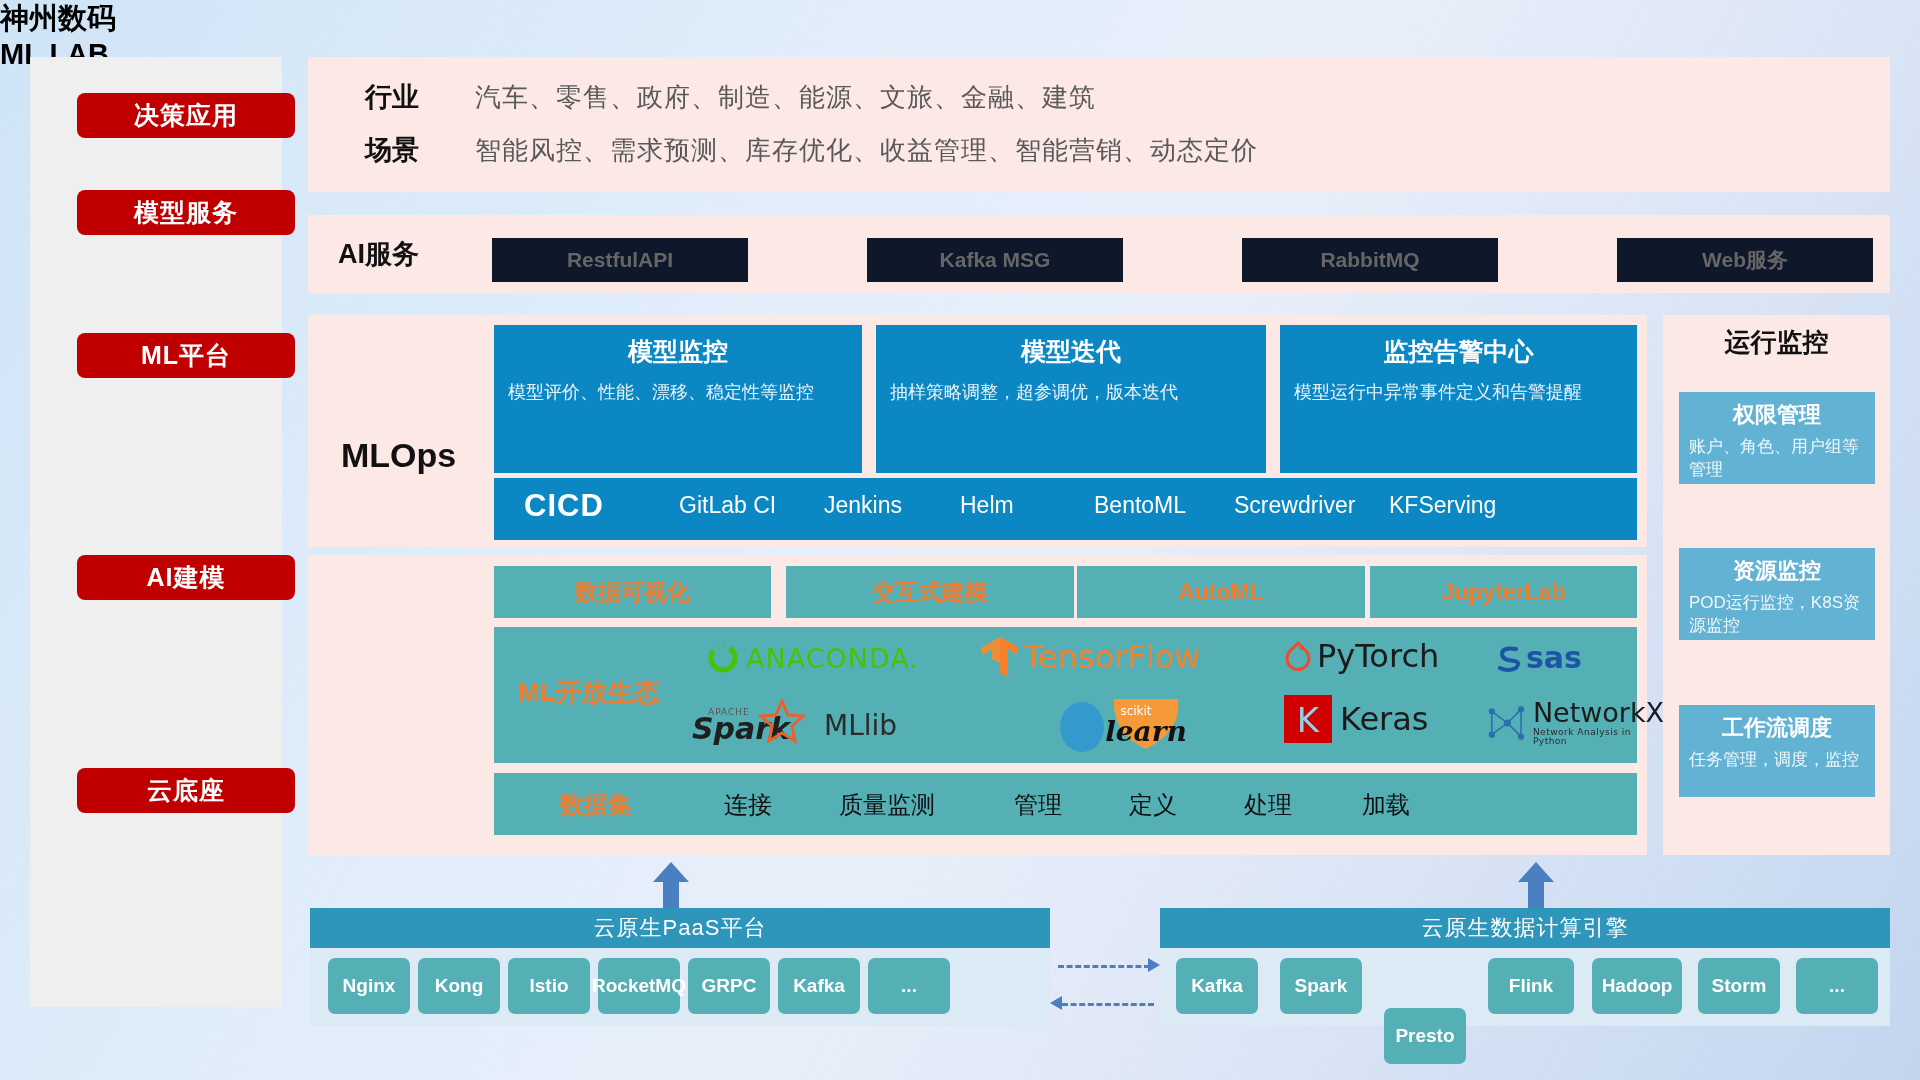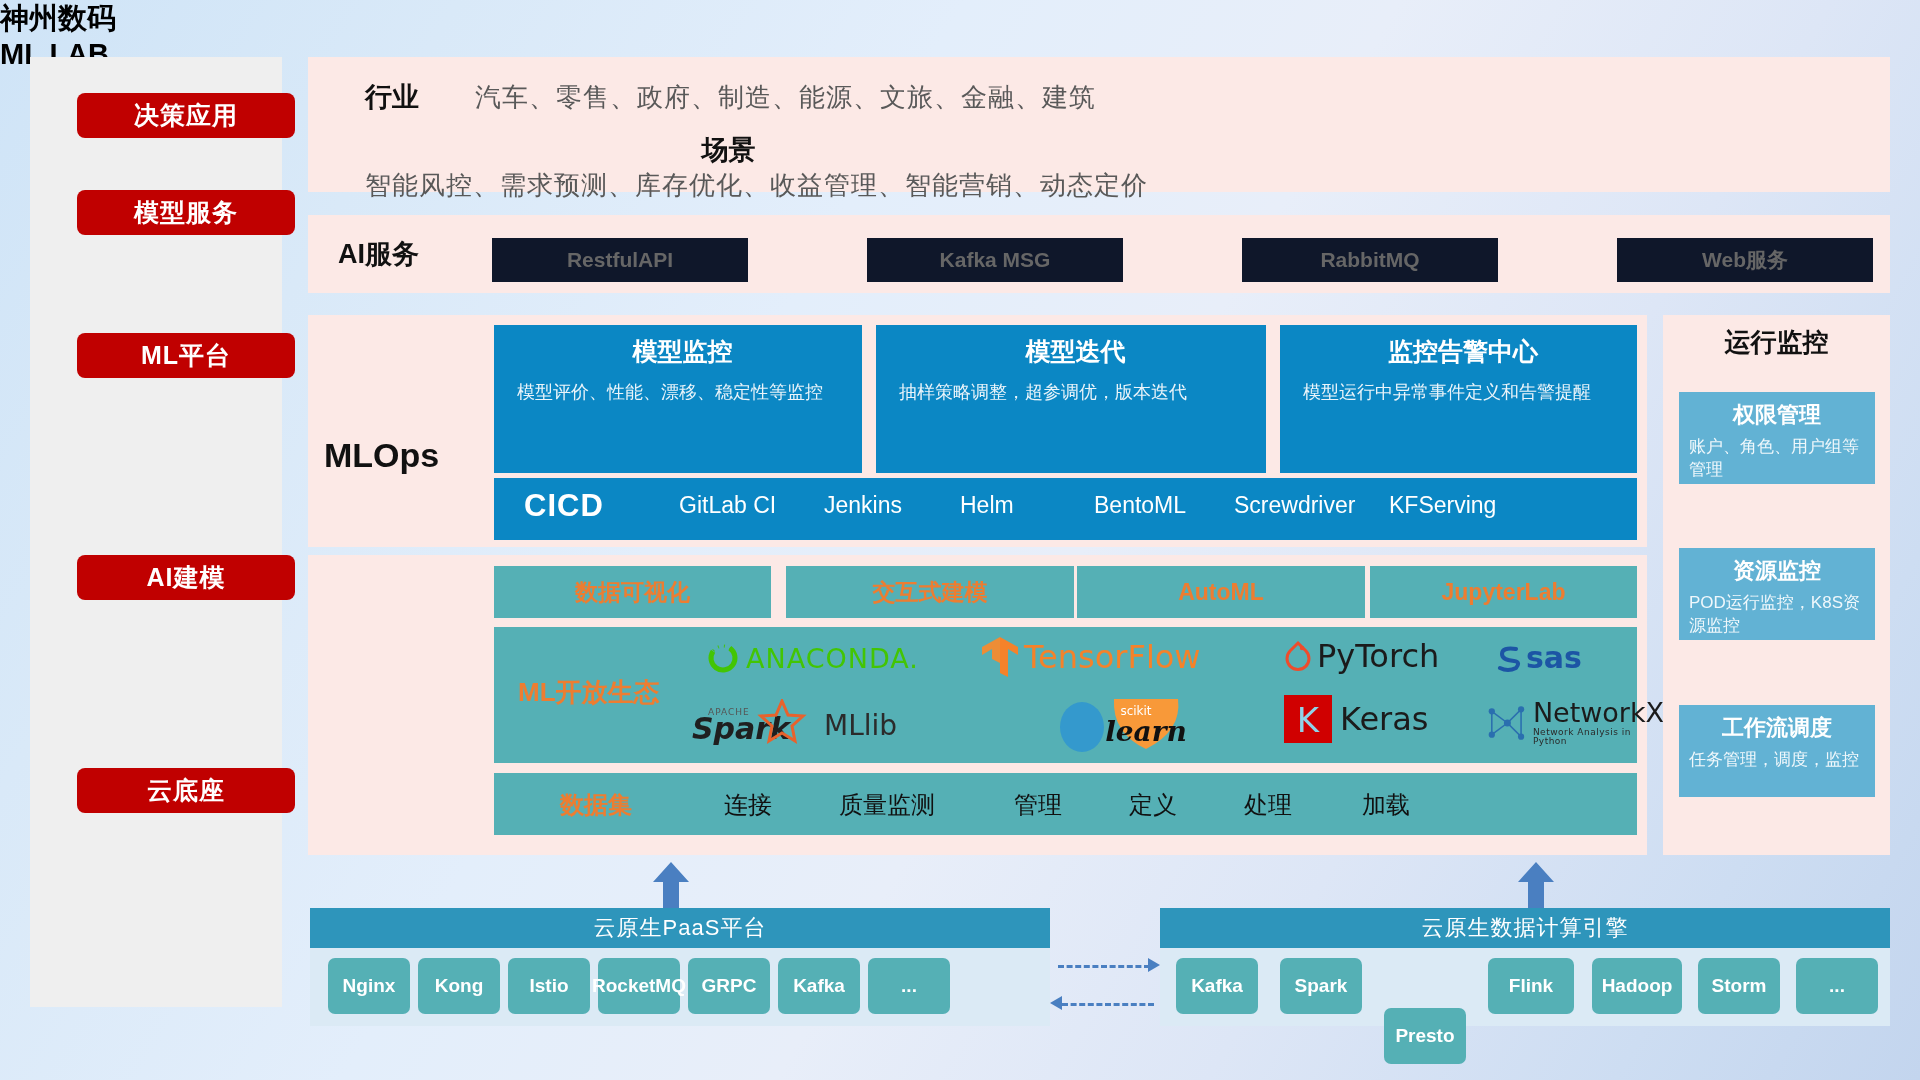--- a/index.html
+++ b/index.html
@@ -40,24 +40,24 @@
   #ai-panel{left:308px;top:215px;width:1582px;height:78px;}
   #ai-label{left:338px;top:215px;height:78px;font-size:27px;}
   .svc-box{
     position:absolute;top:238px;height:44px;background:#0f172a;
     display:flex;align-items:center;justify-content:center;
     color:#666;font-size:21px;font-weight:bold;
   }
 
   
   #mlops-panel{left:308px;top:315px;width:1339px;height:232px;}
-  #mlops-label{left:324px;top:315px;height:280px;font-size:34px;}
+  #mlops-label{left:341px;top:315px;height:280px;font-size:34px;}
   .mlops-card{
     position:absolute;top:325px;height:148px;background:#0b87c4;
-    color:#fff;box-sizing:border-box;padding:10px 14px 0 23px;
+    color:#fff;box-sizing:border-box;padding:10px 14px 0 14px;
   }
   .mlops-card .t{font-size:25px;font-weight:bold;text-align:center;margin-bottom:12px;}
   .mlops-card .d{font-size:18px;line-height:1.35;color:#eaf4fa;}
 
   #cicd-bar{
     position:absolute;left:494px;top:478px;width:1143px;height:62px;
     background:#0b87c4;color:#fff;
   }
   #cicd-bar .cicd-title{
     position:absolute;left:30px;top:10px;font-size:31px;font-weight:bold;letter-spacing:1px;
@@ -134,21 +134,21 @@
     <div class="rail-btn" style="top:276px">ML平台</div>
     <div class="rail-btn" style="top:498px">AI建模</div>
     <div class="rail-btn" style="top:711px">云底座</div>
   </div>
 
   <div class="panel" id="scene-panel">
     <div class="scene-row" style="left:57px;top:22px;font-family:Liberation Serif, serif;">
       <span class="scene-key">行业</span>
       <span class="scene-val">汽车、零售、政府、制造、能源、文旅、金融、建筑</span>
     </div>
-    <div class="scene-row" style="left:57px;top:75px;flex-direction:column;">
+    <div class="scene-row" style="left:57px;top:75px;">
       <span class="scene-key">场景</span>
       <span class="scene-val">智能风控、需求预测、库存优化、收益管理、智能营销、动态定价</span>
     </div>
   </div>
 
   <div class="panel" id="ai-panel"></div>
   <div class="band-label" id="ai-label">AI服务</div>
   <div class="svc-box" style="left:492px;width:256px;">RestfulAPI</div>
   <div class="svc-box" style="left:867px;width:256px;">Kafka MSG</div>
   <div class="svc-box" style="left:1242px;width:256px;">RabbitMQ</div>

